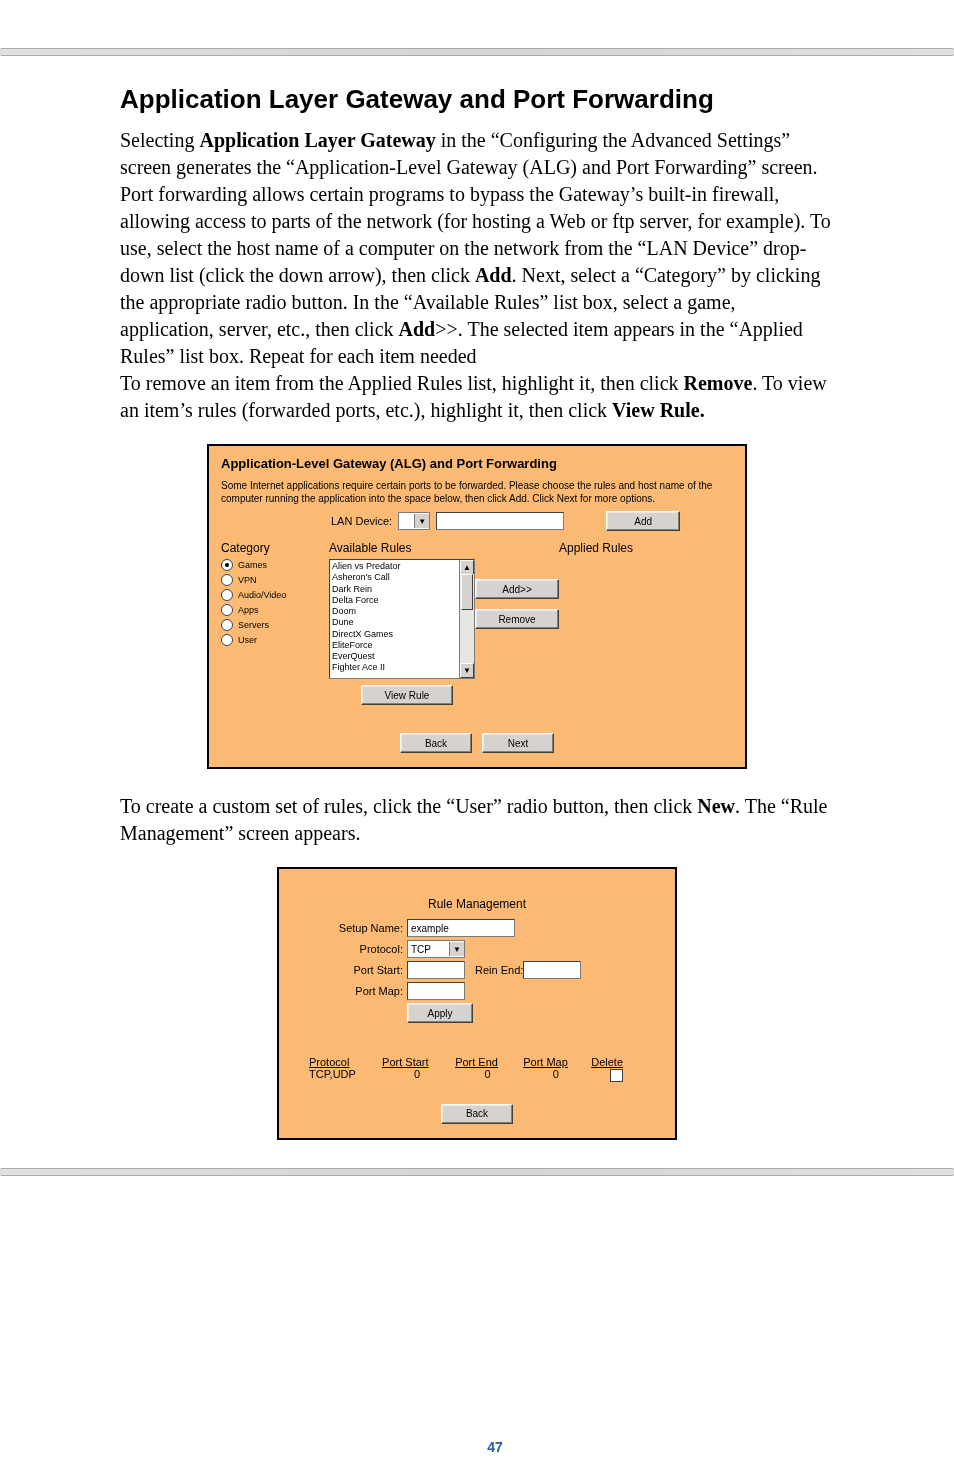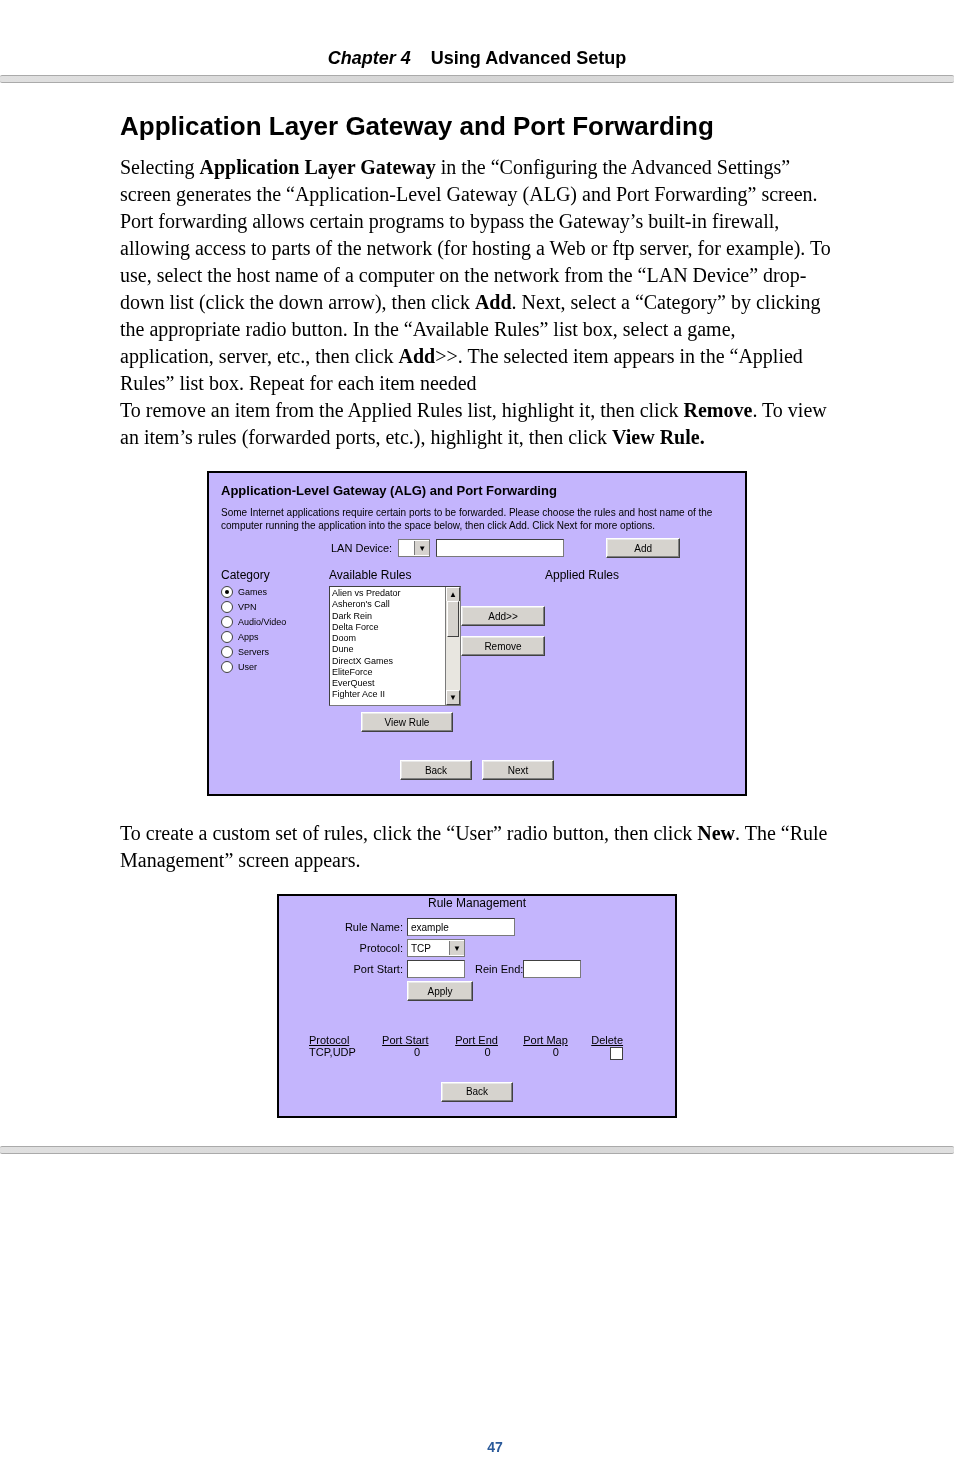--- a/index.html
+++ b/index.html
@@ -8,65 +8,60 @@
   .chapter-head { font-family: Arial, Helvetica, sans-serif; text-align: center; font-size: 18px; margin-bottom: 6px; }
   .chapter-head .em { font-style: italic; font-weight: bold; }
   .chapter-head .b  { font-weight: bold; }
   .divider { height: 6px; background: linear-gradient(to right, #e0e0e0, #d5d5d5, #e0e0e0); border-top: 1px solid #aaa; border-bottom: 1px solid #aaa; margin: 0 -120px 28px -120px; border-radius: 2px; }
   .divider.bottom { margin: 28px -120px 8px -120px; }
   h1.section-title { font-family: Arial, Helvetica, sans-serif; font-weight: bold; font-size: 26px; margin: 10px 0 12px 0; }
   p.body { font-size: 20px; line-height: 1.35; margin: 0 0 20px 0; font-family: "Palatino Linotype","Book Antiqua",Palatino,serif; }
   p.body .b { font-weight: bold; }
   p.body .sc { font-variant: small-caps; }
   .shot-wrap { display: flex; justify-content: center; margin: 10px 0 24px 0; }
-  .shot { border: 2px solid #000; background: #c4b5fd; font-family: Verdana, Arial, sans-serif; font-size: 11px; color: #000; box-sizing: border-box; }
+  .shot { border: 2px solid #000; background: #fdba74; font-family: Verdana, Arial, sans-serif; font-size: 11px; color: #000; box-sizing: border-box; }
   .shot1 { width: 540px; padding: 10px 12px 14px 12px; }
   .shot-title { font-weight: bold; font-size: 13px; margin-bottom: 8px; }
   .shot-intro { font-size: 10px; line-height: 1.3; margin-bottom: 6px; }
   .lan-row { display:flex; align-items:center; gap:6px; font-size:11px; margin-bottom:10px; padding-left:110px; }
   .dropdown-sm { display:inline-flex; align-items:center; border:1px solid #7a7a7a; background:#fff; height:16px; }
   .dropdown-sm .handle { width:14px; height:14px; border-left:1px solid #7a7a7a; background:#d6d3ce; display:flex; align-items:center; justify-content:center; font-size:8px; }
   .btn3d { display:inline-flex; align-items:center; justify-content:center; font-family:"MS Sans Serif",Tahoma,Arial,sans-serif; font-size:10px; background:#d6d3ce; border:1px solid #000; border-top-color:#fff; border-left-color:#fff; border-right-color:#404040; border-bottom-color:#404040; height:18px; padding:0 10px; box-shadow: inset -1px -1px 0 #808080, inset 1px 1px 0 #e8e8e8; }
   .cats-row { display:flex; align-items:flex-start; }
   .catcol { width:108px; }
   .catcol .hdr, .rulescol .hdr, .appliedcol .hdr { font-family:Verdana,Arial,sans-serif; font-size:12px; margin-bottom:4px; }
   .radio-item { display:flex; align-items:center; gap:5px; font-size:9px; margin:3px 0; }
   .radio { width:10px; height:10px; border:1px solid #404040; border-radius:50%; background:#fff; display:flex; align-items:center; justify-content:center; }
   .radio.checked::after { content:""; width:4px; height:4px; background:#000; border-radius:50%; }
-  .rulescol { width:132px; }
+  .rulescol { width:146px; }
   .listbox { border:1px solid #7a7a7a; border-top-color:#404040; border-left-color:#404040; background:#fff; height:118px; position:relative; display:flex; }
   .listbox .items { flex:1; padding:1px 2px; font-size:9px; line-height:1.25; overflow:hidden; }
   .listbox .scroll { width:14px; background:#d6d3ce; border-left:1px solid #7a7a7a; position:relative; }
   .listbox .scroll .arr { height:13px; border:1px solid #fff; border-right-color:#404040; border-bottom-color:#404040; display:flex; align-items:center; justify-content:center; font-size:8px; }
   .listbox .scroll .track { position:absolute; top:14px; bottom:14px; left:0; right:0; background:#e8e6e0; }
   .listbox .scroll .thumb { position:absolute; left:1px; right:1px; top:0; height:34px; background:#d6d3ce; border:1px solid #fff; border-right-color:#404040; border-bottom-color:#404040; }
   .listbox .scroll .arr.dn { position:absolute; bottom:0; left:0; right:0; }
   .midcol { width:84px; display:flex; flex-direction:column; align-items:center; padding-top:38px; gap:10px; }
   .appliedcol { flex:1; }
   .viewrule-row { padding-left:140px; margin-top:6px; }
   .backnext-row { display:flex; justify-content:center; gap:10px; margin-top:28px; }
-  .shot2 { width:400px; padding:0 14px 14px 14px; }
+  .shot2 { width:400px; padding:28px 14px 14px 14px; }
   .shot2 .title { text-align:center; font-family:Verdana,Arial,sans-serif; font-size:12px; margin-bottom:8px; }
   .formrow { display:flex; align-items:center; margin:3px 0; }
   .formrow .lbl { width:110px; text-align:right; font-size:11px; padding-right:4px; }
   .txtin { border:1px solid #7a7a7a; border-top-color:#404040; border-left-color:#404040; background:#fff; height:16px; font-size:10px; padding:0 3px; display:inline-flex; align-items:center; }
   .shot2 .underlines span { text-decoration: underline; display:inline-block; font-size:11px; }
   .tablerow .cell { display:inline-block; font-size:11px; text-align:center; }
   .chk { display:inline-block; width:11px; height:11px; border:1px solid #404040; background:#fff; vertical-align:middle; }
   .page-num { position:absolute; bottom:20px; left:0; right:0; text-align:center; font-family:Arial,sans-serif; font-size:14px; font-weight:bold; color:#2a5a9a;padding-left:36px; }
 </style>
 </head>
 <body>
 
 <div class="page">
-  <div class="chapter-head">
-    <span class="em">Chapter 4</span>
-    <span>&nbsp;&nbsp;</span>
-    <span class="b">Using Advanced Setup</span>
-  </div>
   <div class="divider"></div>
 
   <h1 class="section-title">Application Layer Gateway and Port Forwarding</h1>
 
   <p class="body">
     <span>Selecting </span><span class="b">Application Layer Gateway</span><span> in the “Configuring the Advanced Settings” screen generates the “Application-Level Gateway (</span><span class="sc">ALG</span><span>) and Port Forwarding” screen. Port forwarding allows certain programs to bypass the Gateway’s built-in firewall, allowing access to parts of the network (for hosting a Web or ftp server, for example). To use, select the host name of a computer on the network from the “</span><span class="sc">LAN</span><span> Device” drop-down list (click the down arrow), then click </span><span class="b">Add</span><span>. Next, select a “Category” by clicking the appropriate radio button. In the “Available Rules” list box, select a game, application, server, etc., then click </span><span class="b">Add</span><span>&gt;&gt;. The selected item appears in the “Applied Rules” list box. Repeat for each item needed</span><br>
     <span>To remove an item from the Applied Rules list, highlight it, then click </span><span class="b">Remove</span><span>. To view an item’s rules (forwarded ports, etc.), highlight it, then click </span><span class="b">View Rule.</span>
   </p>
 
   <div class="shot-wrap">
@@ -154,35 +149,39 @@
   </div>
 
   <p class="body">
     <span>To create a custom set of rules, click the “User” radio button, then click </span><span class="b">New</span><span>. The “Rule Management” screen appears.</span>
   </p>
 
   <div class="shot-wrap">
     <div class="shot shot2">
       <div class="title">Rule Management</div>
       <div class="formrow">
-        <span class="lbl">Rule Name:</span>
+        <span class="lbl">Setup Name:</span>
         <span class="txtin" style="width:100px;">example</span>
       </div>
       <div class="formrow">
         <span class="lbl">Protocol:</span>
         <span class="dropdown-sm" style="width:56px;">
             <span style="flex:1;padding:0 3px;font-size:10px;">TCP</span>
             <span class="handle">▼</span>
           </span>
       </div>
       <div class="formrow">
         <span class="lbl">Port Start:</span>
         <span class="txtin" style="width:50px;"></span>
         <span style="width:10px;"></span>
         <span style="font-size:11px;">Rein End:</span>
+        <span class="txtin" style="width:50px;"></span>
+      </div>
+      <div class="formrow">
+        <span class="lbl">Port Map:</span>
         <span class="txtin" style="width:50px;"></span>
       </div>
       <div class="formrow">
           <span class="lbl"></span>
         <span class="btn3d" style="width:44px;">Apply</span>
       </div>
       <div style="height:10px;"></div>
       <div class="underlines" style="padding-left:16px;">
         <span style="width:70px;">Protocol</span>
         <span style="width:70px;margin-top:20px;">Port Start</span>

